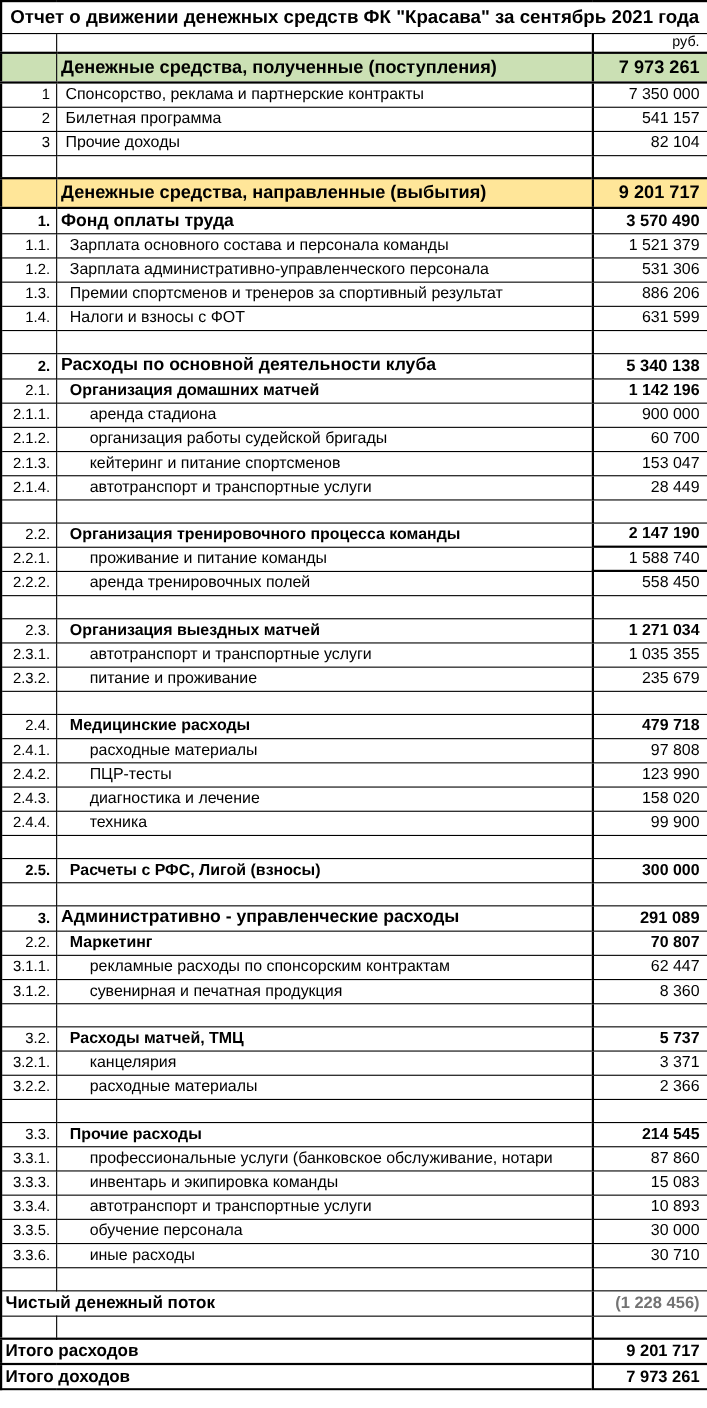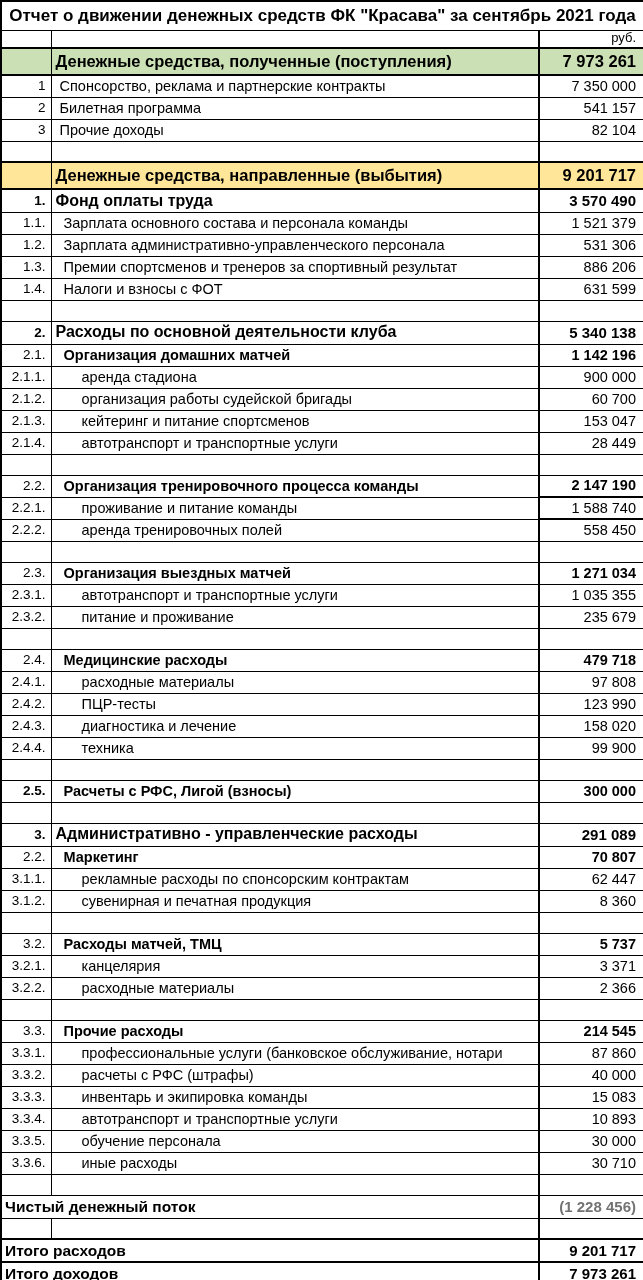--- a/index.html
+++ b/index.html
@@ -304,25 +304,20 @@
         <td class="num">3.3.</td>
         <td class="label">Прочие расходы</td>
         <td class="val">214 545</td>
       </tr>
       <tr class="r-detail">
         <td class="num">3.3.1.</td>
         <td class="label ind3">профессиональные услуги (банковское обслуживание, нотари</td>
         <td class="val">87 860</td>
       </tr>
       <tr class="r-detail">
-        <td class="num">3.3.2.</td>
-        <td class="label ind3">расчеты с РФС (штрафы)</td>
-        <td class="val">40 000</td>
-      </tr>
-      <tr class="r-detail">
         <td class="num">3.3.3.</td>
         <td class="label ind3">инвентарь и экипировка команды</td>
         <td class="val">15 083</td>
       </tr>
       <tr class="r-detail">
         <td class="num">3.3.4.</td>
         <td class="label ind3">автотранспорт и транспортные услуги</td>
         <td class="val">10 893</td>
       </tr>
       <tr class="r-detail">

